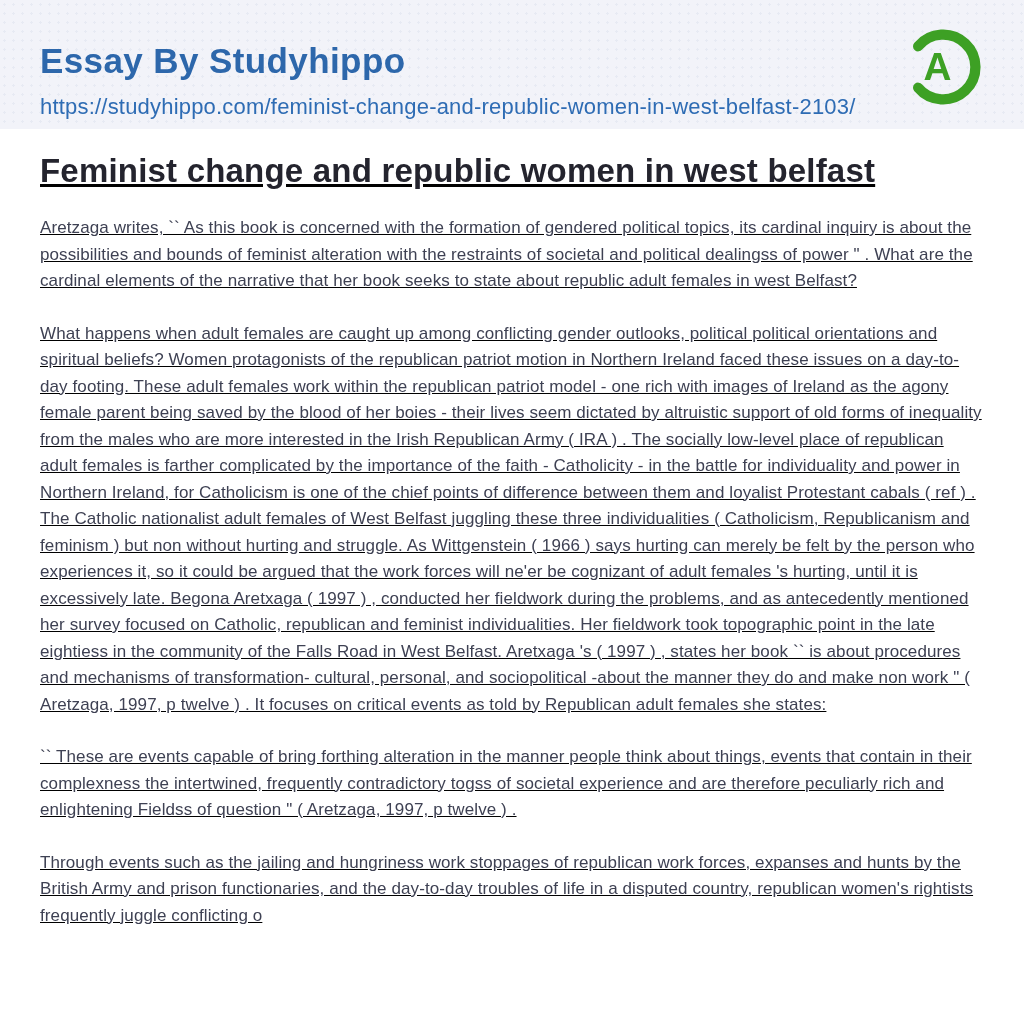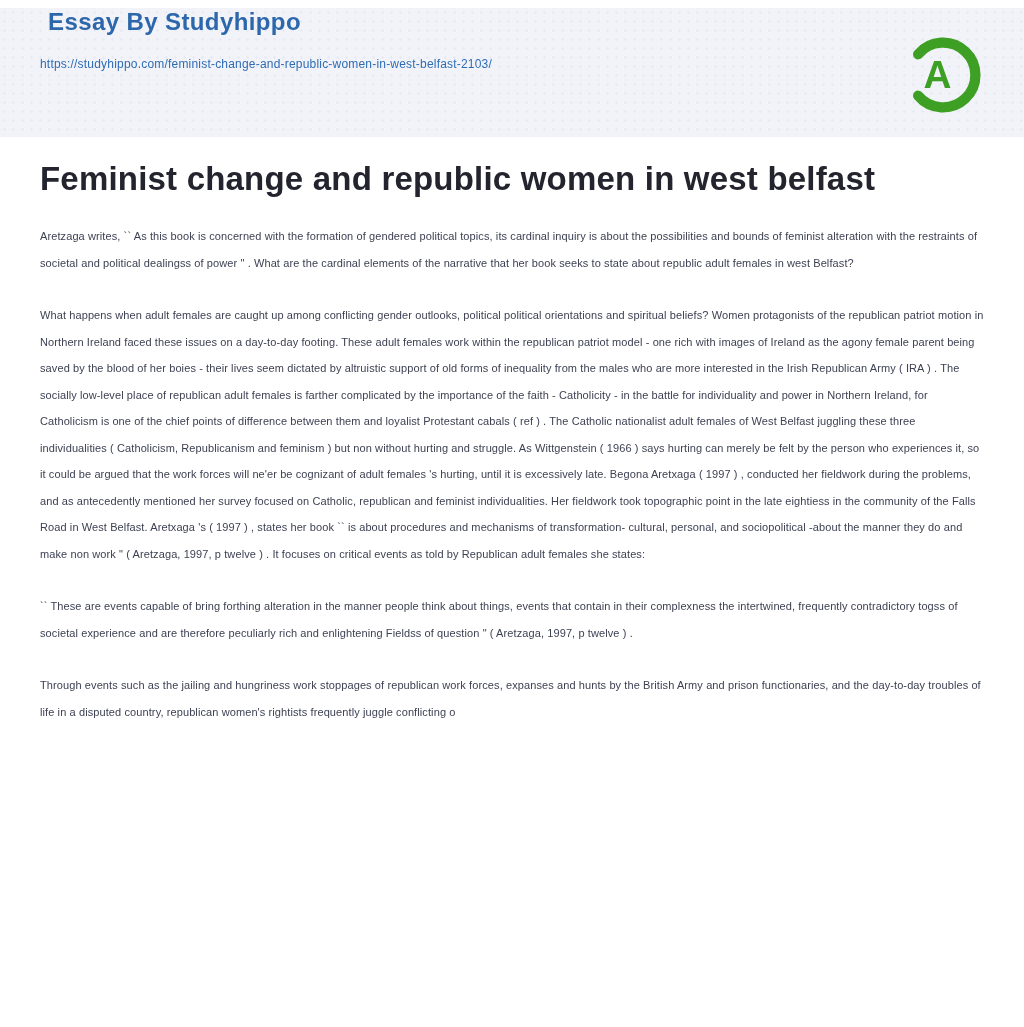--- a/index.html
+++ b/index.html
@@ -18,55 +18,57 @@
     width: 1024px;
     height: 129px;
     background-color: #f2f3f9;
     background-image: radial-gradient(#e7eaf3 1.1px, transparent 1.1px);
     background-size: 9px 9px;
     position: relative;
     padding: 0 40px;
   }
   .site-title {
     color: #2d67ab;
-    font-size: 24px;
+    font-size: 35px;
     font-weight: bold;
     letter-spacing: 0.4px;
-    margin: 8px;
+    padding-top: 41px;
+    margin: 0;
   }
   .page-url {
     display: inline-block;
     color: #2e6cb4;
-    font-size: 12px;
+    font-size: 22px;
     margin-top: 13px;
     text-decoration: none;
     letter-spacing: 0.2px;
   }
   .logo {
     position: absolute;
     right: 36px;
     top: 22px;
     width: 90px;
     height: 90px;
   }
   .content {
     box-sizing: border-box;
     padding: 23px 40px 0 40px;
+    text-decoration: underline;
   }
   .article-heading {
     font-size: 33px;
     line-height: 38px;
     font-weight: bold;
     color: #24242e;
     letter-spacing: 0.2px;
     margin: 0 0 25px 0;
     max-width: 930px;
   }
   .article-paragraph {
-    font-size: 11px;
+    font-size: 17px;
     line-height: 26.5px;
     color: #3e4153;
     letter-spacing: 0.1px;
     margin: 8px 0 26px 0;
     max-width: 946px;
   }
 </style>
 </head>
 <body>
 

